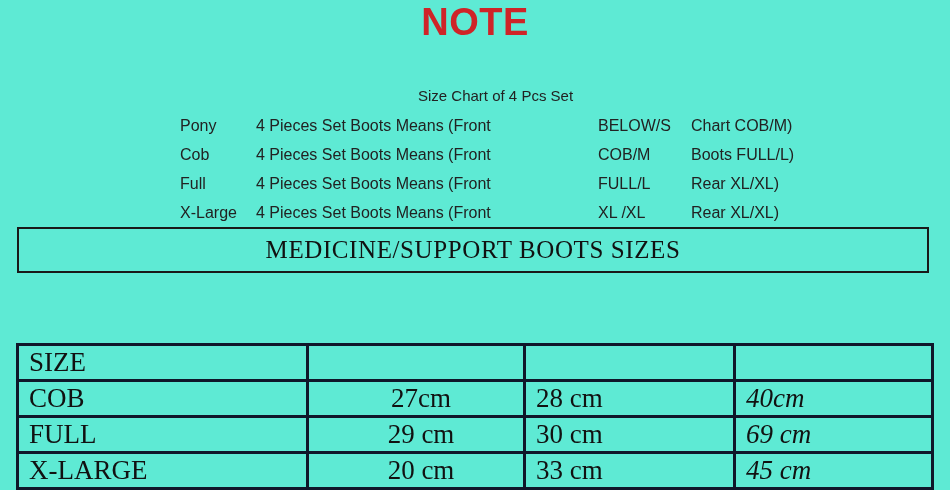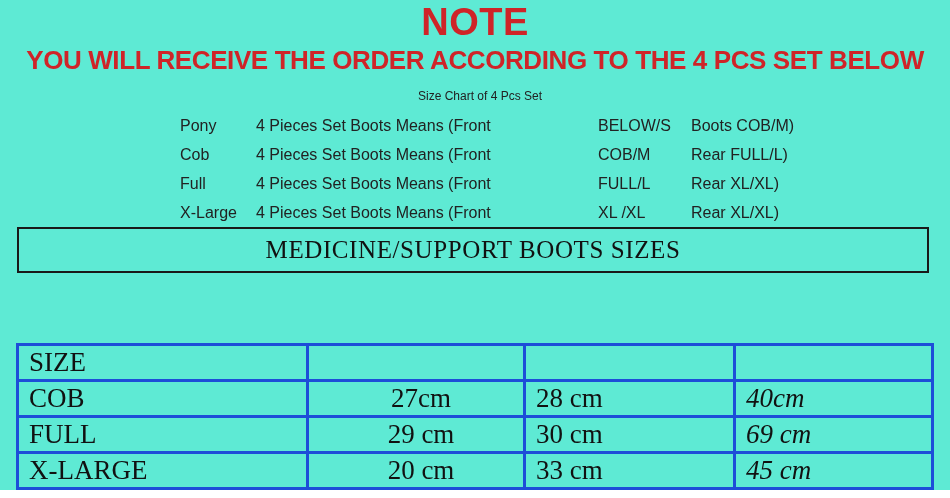--- a/index.html
+++ b/index.html
@@ -27,21 +27,21 @@
     text-align: center;
     font-size: 26px;
     font-weight: bold;
     line-height: 32px;
     letter-spacing: -0.4px;
     white-space: nowrap;
   }
   .chart-heading {
     position: absolute;
     top: 83px; left: 418px;
-    font-size: 12px;
+    font-size: 15px;
     line-height: 26px;
     color: #222222;
   }
   .sets {
     position: absolute;
     top: 111px; left: 180px;
     display: grid;
     grid-template-columns: 76px 342px 93px auto;
     font-size: 16px;
     line-height: 29px;
@@ -64,21 +64,21 @@
   }
   .sizes-table {
     position: absolute;
     top: 343px; left: 16px;
     border-collapse: collapse;
     font-family: "Liberation Serif", serif;
     font-size: 27px;
     color: #111111;
   }
   .sizes-table td {
-    border: 3px solid #1d4ed8;
+    border: 3px solid #0f172a;
     height: 33px;
     padding: 0 0 0 10px;
     vertical-align: middle;
     white-space: nowrap;
   }
   .col-1 { width: 277px; }
   .col-2 { width: 204px; text-align: center; }
   .col-3 { width: 197px; }
   .col-4 { width: 185px; font-style: italic; }
   .bottom-shade {
@@ -89,36 +89,35 @@
     filter: blur(1px);
   }
 </style>
 </head>
 <body>
 
 <div class="page">
 
   <div class="note-heading" style="color:#cf2428">NOTE</div>
 
-  <div class="note-warning" style="color:#cf2428">YOU WILL RECEIVE THE ORDER ACCORDING TO THE 4 PCS SET BELOW</div>
 
   <div class="chart-heading">Size Chart of 4 Pcs Set</div>
 
   <div class="sets">
     <div class="set-row">
       <span>Pony</span>
       <span>4 Pieces Set Boots Means (Front</span>
       <span>BELOW/S</span>
-      <span>Boots COB/M)</span>
+      <span>Chart COB/M)</span>
     </div>
     <div class="set-row">
       <span>Cob</span>
       <span>4 Pieces Set Boots Means (Front</span>
       <span>COB/M</span>
-      <span>Rear FULL/L)</span>
+      <span>Boots FULL/L)</span>
     </div>
     <div class="set-row">
       <span>Full</span>
       <span>4 Pieces Set Boots Means (Front</span>
       <span>FULL/L</span>
       <span>Rear XL/XL)</span>
     </div>
     <div class="set-row">
       <span>X-Large</span>
       <span>4 Pieces Set Boots Means (Front</span>

